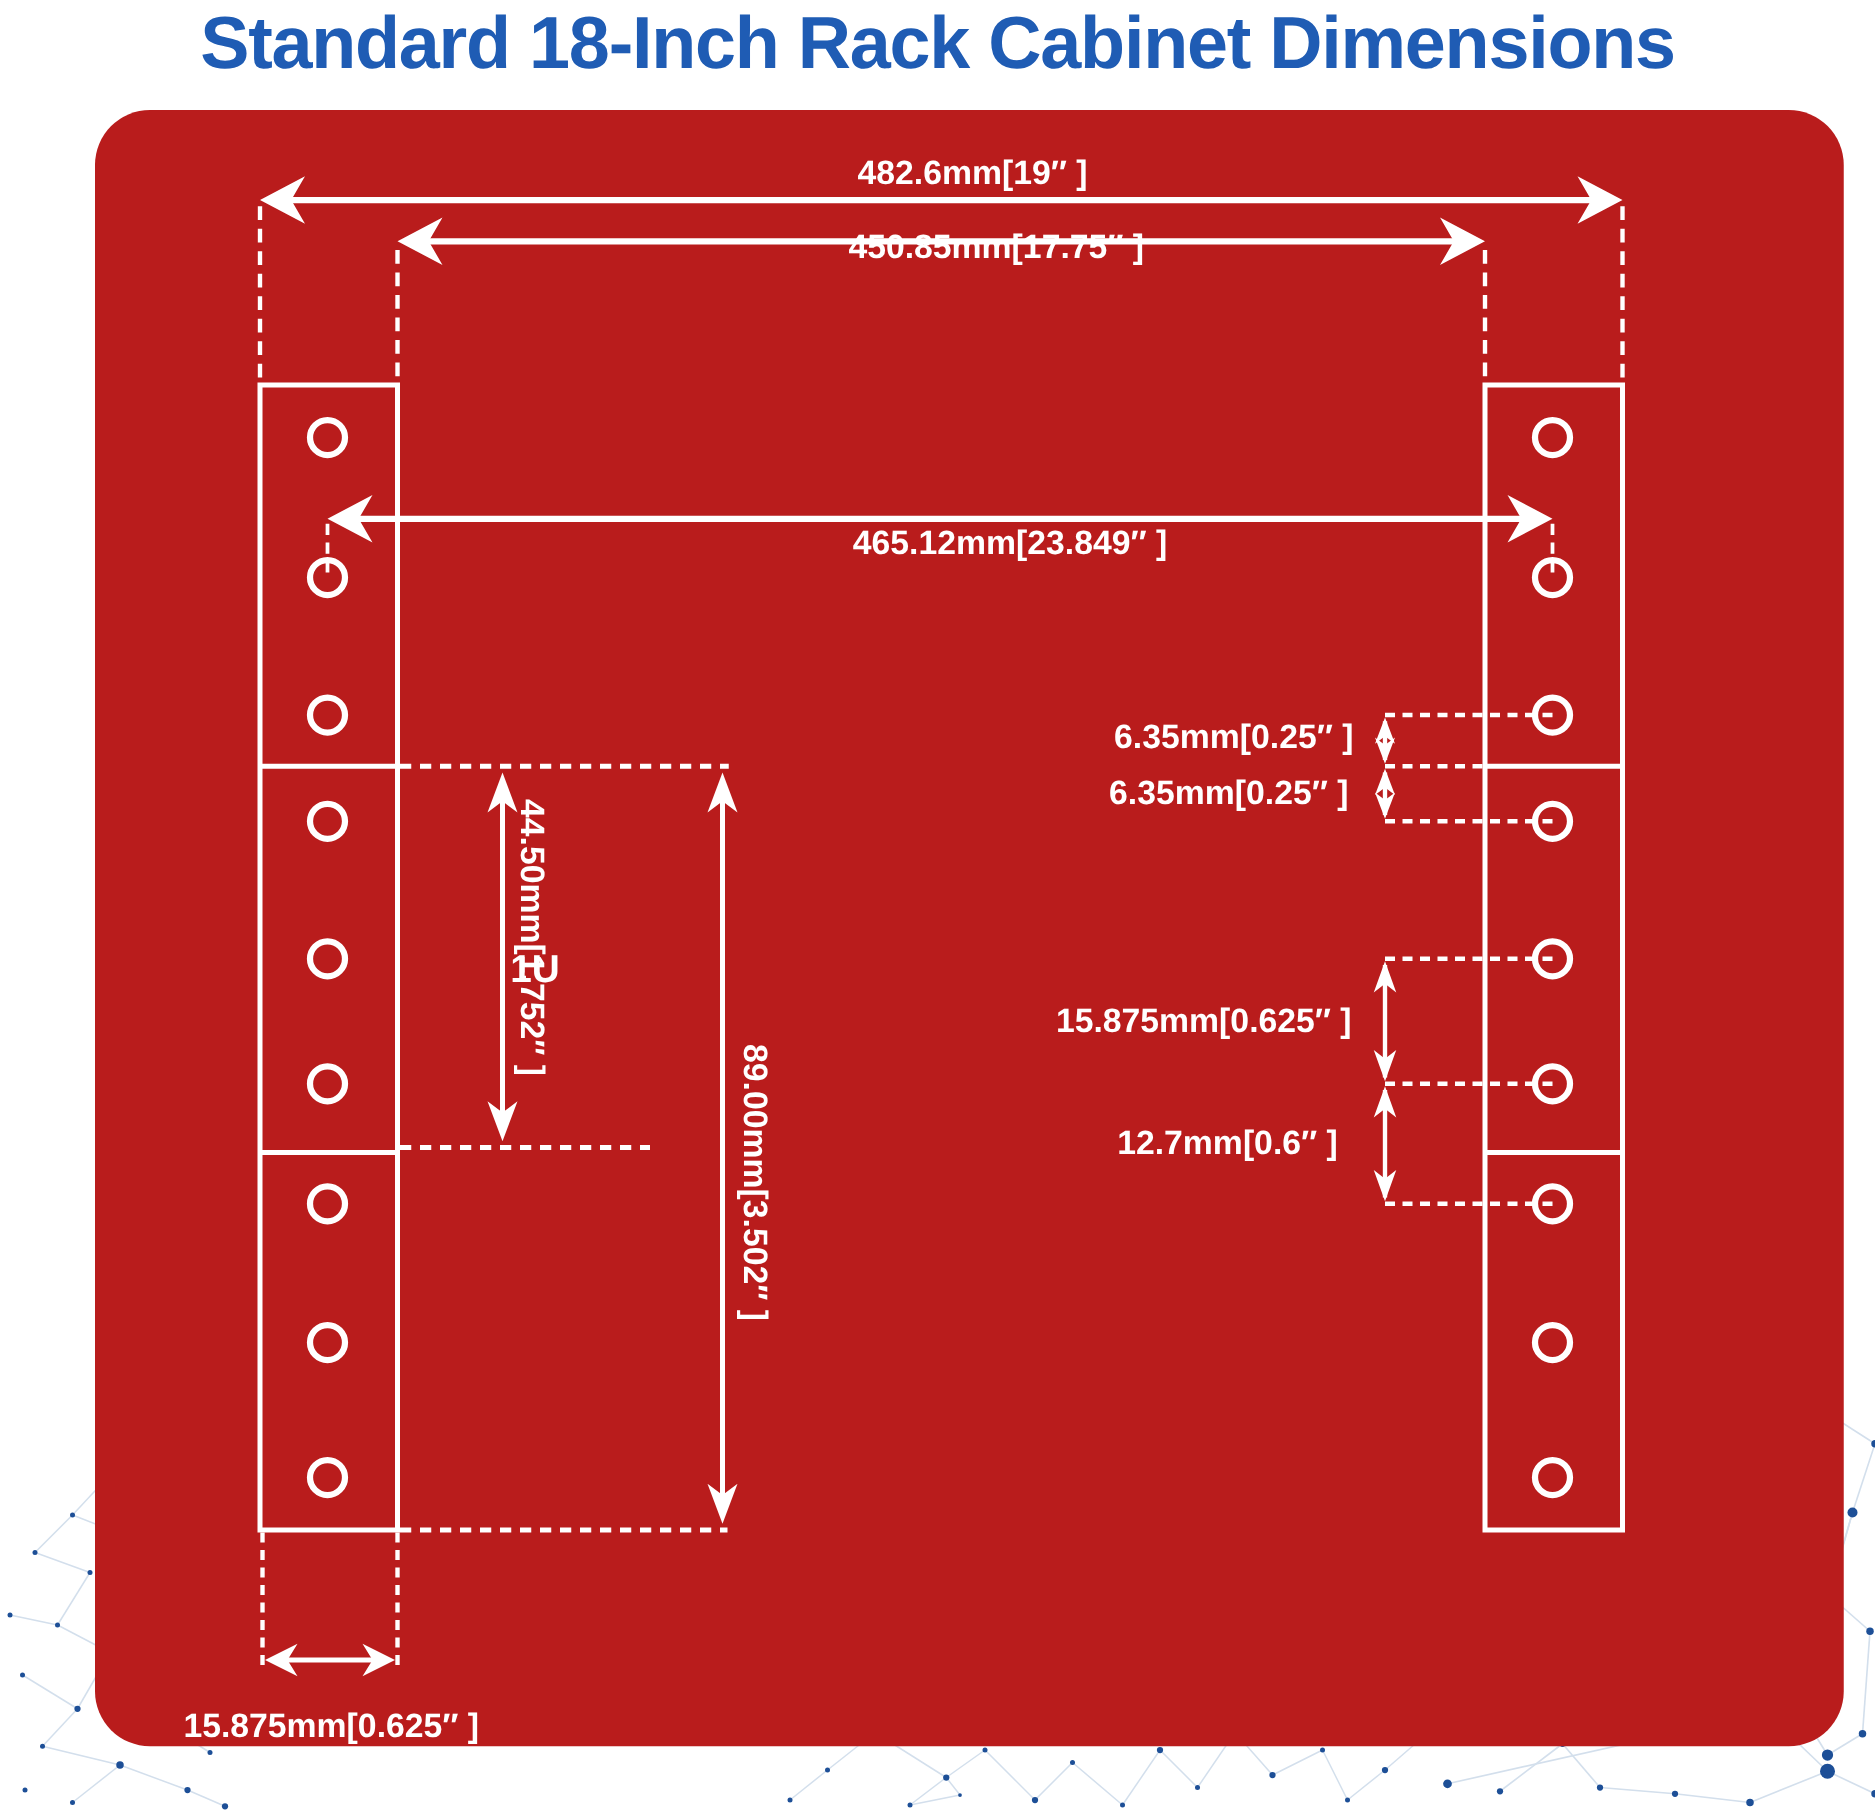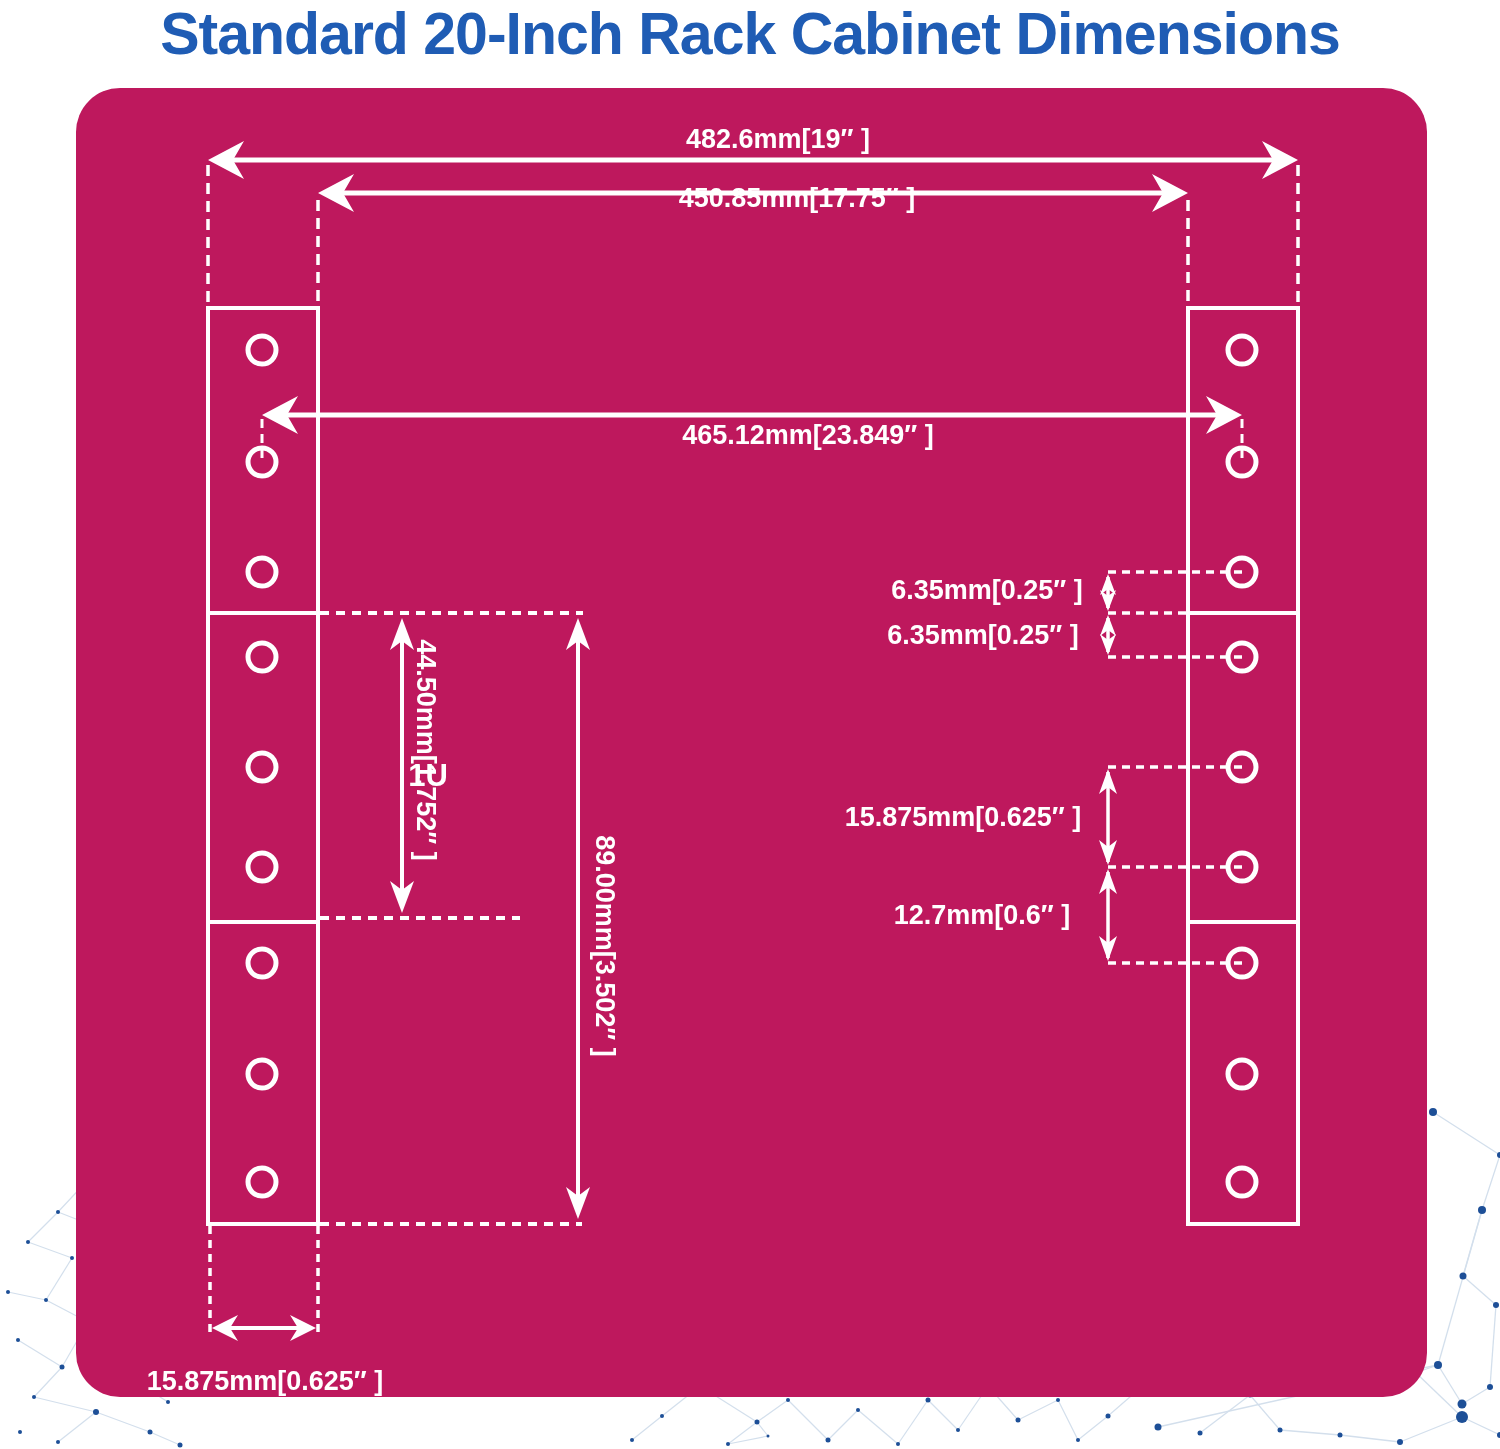--- a/index.html
+++ b/index.html
@@ -17,22 +17,23 @@
     font-size:59px;
     font-weight:800;
     color:#1f5cb4;
     white-space:nowrap;
     letter-spacing:-1px;
   }
   .panel {
     position:absolute;
     left:76px; top:88px;
     width:1351px; height:1309px;
-    background:#be185d;
+    background:#b91c1c;
     border-radius:44px;
+    padding-left:48px;
   }
   .diagram-svg {
     position:absolute;
     left:0; top:0;
     width:1351px; height:1309px;
   }
   .deco-svg { position:absolute; }
   .dim-label {
     position:absolute;
     color:#ffffff;
@@ -186,21 +187,21 @@
       <circle cx="140" cy="375" r="2.5"></circle>
     <circle cx="60" cy="378" r="2.5"></circle>
       <circle cx="260" cy="387" r="3"></circle>
       <circle cx="350" cy="332" r="3"></circle>
     <circle cx="18" cy="372" r="3.5"></circle>
       <circle cx="90" cy="300" r="2.5"></circle>
       <circle cx="360" cy="380" r="3"></circle>
   </g>
 </svg>
 
-<div class="page-title">Standard 20-Inch Rack Cabinet Dimensions</div>
+<div class="page-title">Standard 18-Inch Rack Cabinet Dimensions</div>
 
 <div class="panel">
 
   <svg class="diagram-svg" viewBox="0 0 1351 1309" fill="none">
 
     <g stroke="#ffffff">
       <rect x="132" y="220" width="110" height="916" stroke-width="4"></rect>
       <line x1="132" y1="525" x2="242" y2="525" stroke-width="4"></line>
       <line x1="132" y1="834" x2="242" y2="834" stroke-width="4"></line>
       <g stroke-width="5">

